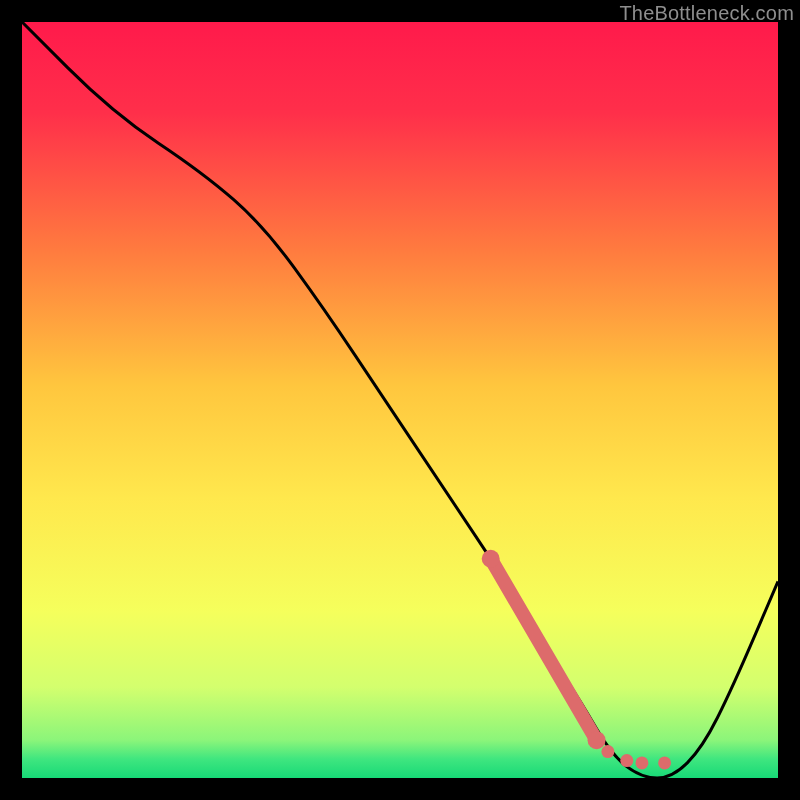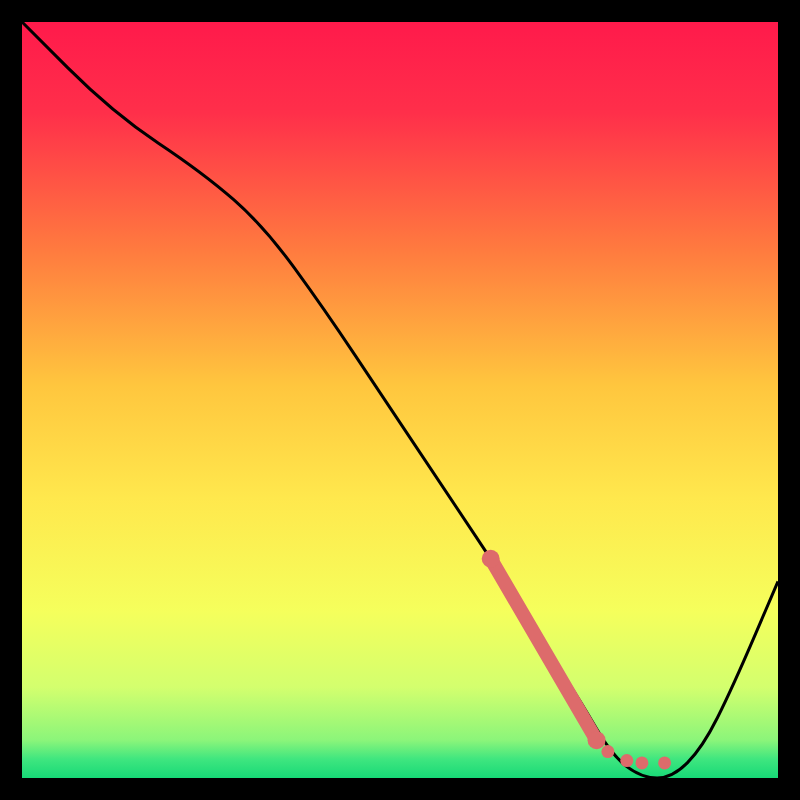--- a/index.html
+++ b/index.html
@@ -62,13 +62,14 @@
         <path d="M 0 0 Q 0 0 45.36 45.360000000000014 Q 90.72 90.72000000000003 136.07999999999998 120.95999999999998 Q 181.44 151.19999999999993 211.68 177.65999999999997 Q 241.92000000000002 204.12 272.16 245.70000000000002 Q 302.40000000000003 287.28000000000003 332.64 332.64 Q 362.88 378 393.12 423.36 Q 423.36 468.71999999999997 453.6 514.08 Q 483.84000000000003 559.44 506.52 597.24 Q 529.1999999999999 635.04 544.3199999999999 657.72 Q 559.4399999999999 680.4 574.56 706.86 Q 589.6800000000001 733.32 604.8 744.6600000000001 Q 619.92 756 635.04 756 Q 650.16 756 665.28 740.88 Q 680.4 725.76 695.52 695.52 Q 710.64 665.28 733.3199999999999 612.36 T 756 559.44" fill="none" stroke="#000000" stroke-width="3"></path>
         <line x1="468.71999999999997" y1="536.76" x2="574.5600000000001" y2="718.2" stroke="#dd6b6b" stroke-width="14" stroke-linecap="round"></line>
         <circle cx="468.71999999999997" cy="536.76" r="9" fill="#dd6b6b"></circle>
         <circle cx="574.5600000000001" cy="718.2" r="9" fill="#dd6b6b"></circle>
         <circle cx="585.9" cy="729.54" r="6.5" fill="#dd6b6b"></circle>
         <circle cx="604.8000000000001" cy="738.612" r="6.5" fill="#dd6b6b"></circle>
         <circle cx="619.92" cy="740.88" r="6.5" fill="#dd6b6b"></circle>
         <circle cx="642.6" cy="740.88" r="6.5" fill="#dd6b6b"></circle>
       </svg>
   </div>
+  <div class="watermark">TheBottleneck.com</div>
 </div>
 
 </body></html>

